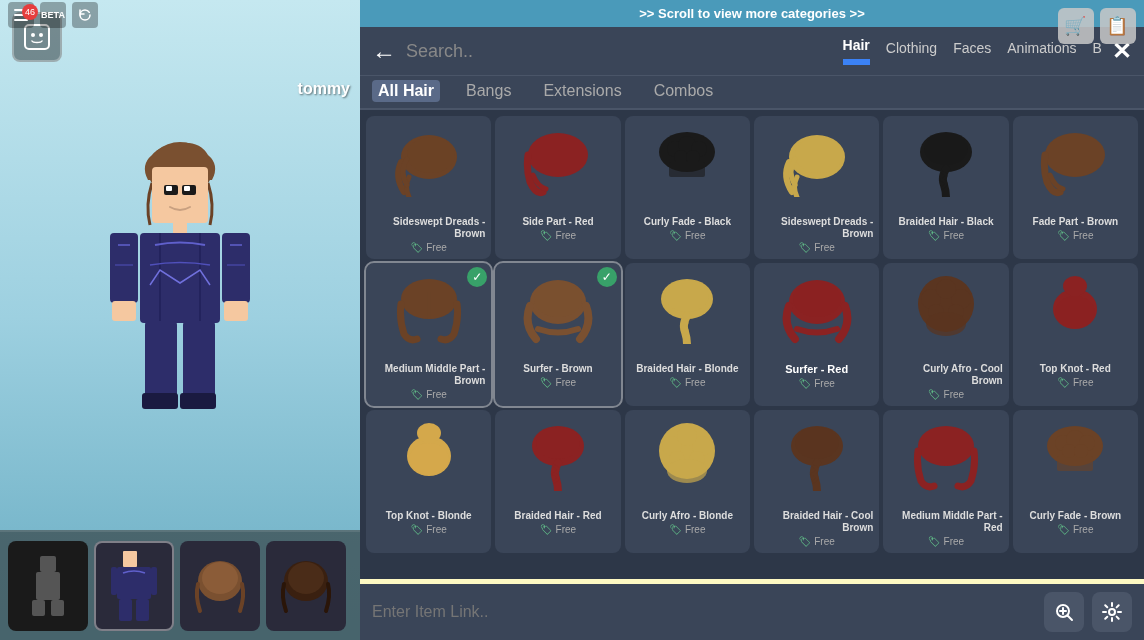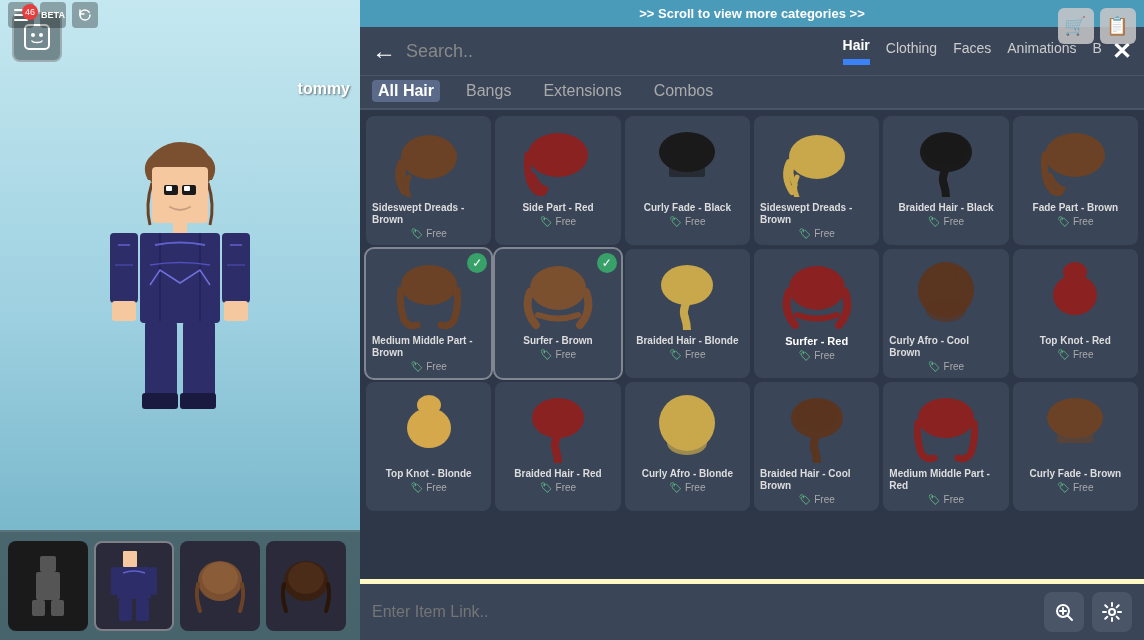--- a/index.html
+++ b/index.html
@@ -235,22 +235,22 @@
       height: 80px;
       display: flex;
       align-items: center;
       justify-content: center;
       font-size: 36px;
     }
 
     .item-name {
       font-size: 10px;
       color: #ddd;
-      text-align: left;
-      margin-top: 0;
+      text-align: right;
+      margin-top: 14px;
       font-weight: bold;
       line-height: 1.2;
     }
 
     .item-price {
       display: flex;
       align-items: center;
       gap: 3px;
       font-size: 10px;
       color: #aaa;

